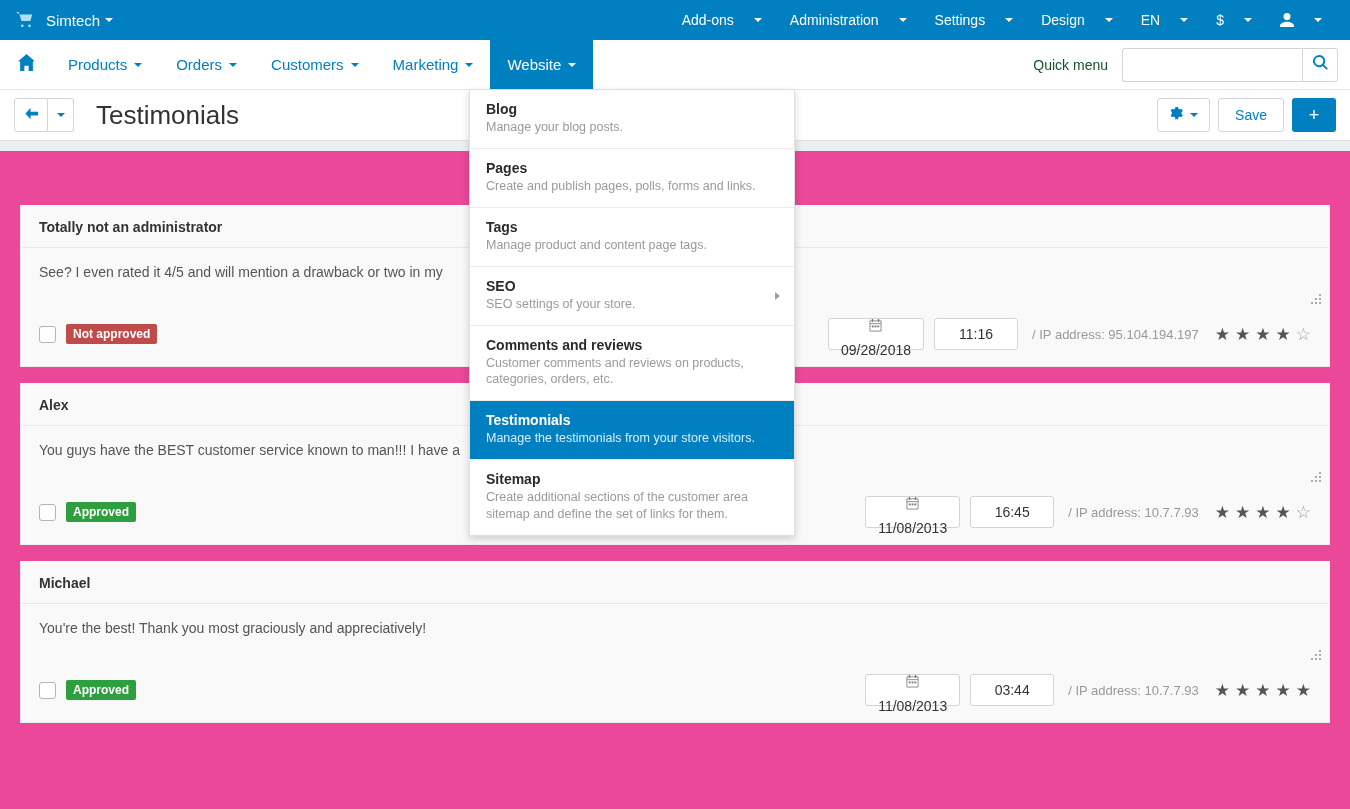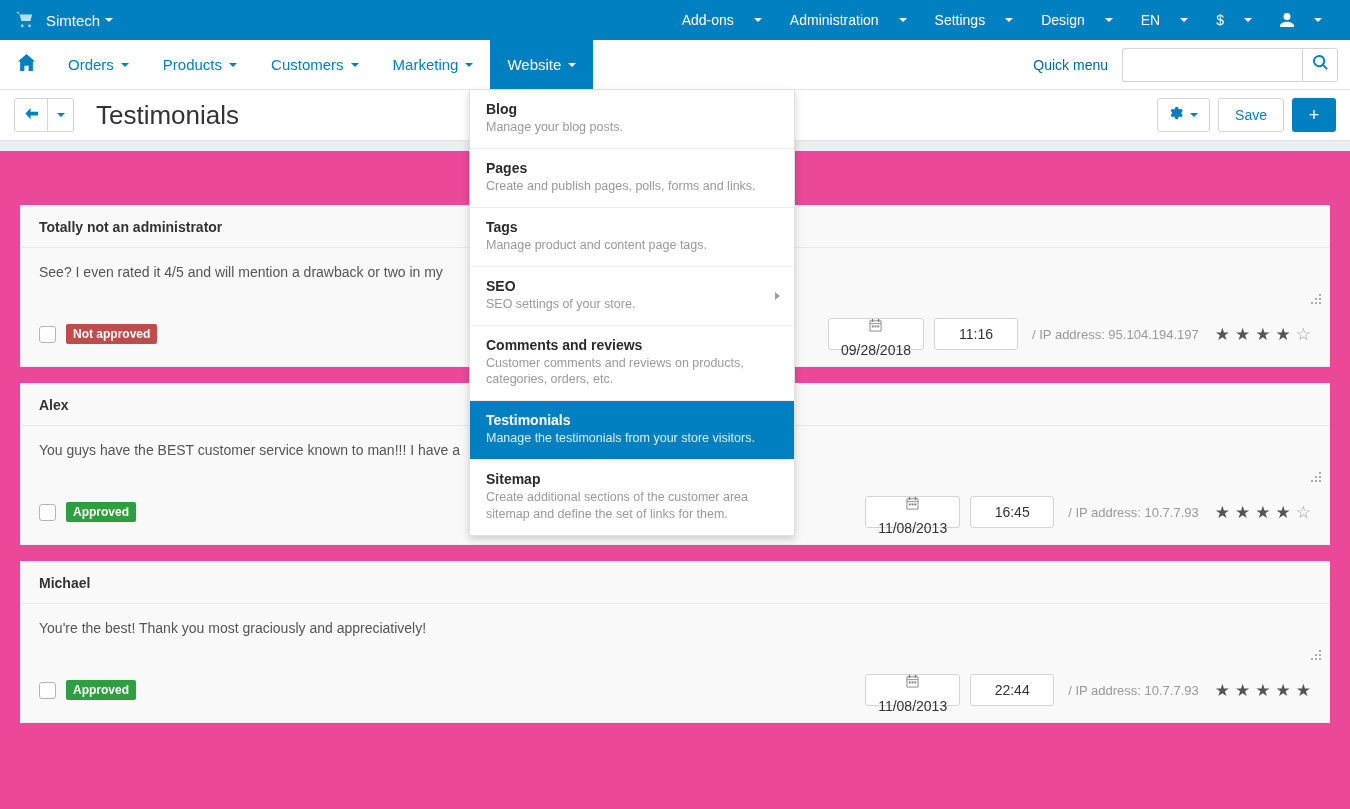--- a/index.html
+++ b/index.html
@@ -50,21 +50,21 @@
   }
   .nav-home { display:flex;align-items:center;padding: 0 16px 0 18px; cursor:pointer; }
   .nav-home svg { fill:#0080c0; }
   .nav-item {
     display: flex; align-items: center; gap: 7px;
     padding: 0 17px; font-size: 15px; color: #0080c0;
     cursor: pointer;
   }
   .nav-item.active { background: #0080c0; color: #fff; }
   .nav-spacer { flex: 1; }
-  .quick-menu { display:flex;align-items:center;font-size:14px;color:#0369a1;cursor:pointer;padding-right:14px; }
+  .quick-menu { display:flex;align-items:center;font-size:14px;color:#14532d;cursor:pointer;padding-right:14px; }
   .search-wrap { display:flex; align-items:center; padding-right: 12px; }
   .search-input {
     width: 180px; height: 34px; border: 1px solid #d4d4d4;
     border-right: none; border-radius: 3px 0 0 3px;
     padding: 0 8px; font-size: 13px; outline: none;
     font-family: "Liberation Sans", sans-serif;
   }
   .search-btn {
     width: 36px; height: 34px; border: 1px solid #d4d4d4;
     border-radius: 0 3px 3px 0; background: #fff; cursor: pointer;
@@ -243,25 +243,25 @@
 
 <div class="mainnav">
   <div class="nav-home">
     <span>
       <svg width="17" height="17" viewBox="0 0 16 16">
           <path d="M8 0L0 7h2v9h4v-5h4v5h4V7h2z"></path>
         </svg>
     </span>
   </div>
   <div class="nav-item">
+    <span>Products</span>
+    <i class="caret"></i>
+  </div>
+  <div class="nav-item">
     <span>Orders</span>
-    <i class="caret"></i>
-  </div>
-  <div class="nav-item">
-    <span>Products</span>
     <i class="caret"></i>
   </div>
   <div class="nav-item">
     <span>Customers</span>
     <i class="caret"></i>
   </div>
   <div class="nav-item">
     <span>Marketing</span>
     <i class="caret"></i>
   </div>
@@ -443,21 +443,21 @@
               <rect x="3" y="0" width="1.5" height="3"></rect>
               <rect x="9.5" y="0" width="1.5" height="3"></rect>
               <rect x="3" y="7" width="2" height="2"></rect>
               <rect x="6" y="7" width="2" height="2"></rect>
               <rect x="9" y="7" width="2" height="2"></rect>
             </svg>
         </span>
         <span>11/08/2013</span>
       </div>
       <div class="time-box">
-        <span>22:44</span>
+        <span>03:44</span>
       </div>
       <span class="ip-text">/ IP address: 10.7.7.93</span>
       <span class="stars">
         <span>★</span>
         <span>★</span>
         <span>★</span>
         <span>★</span>
         <span>★</span>
       </span>
     </div>

